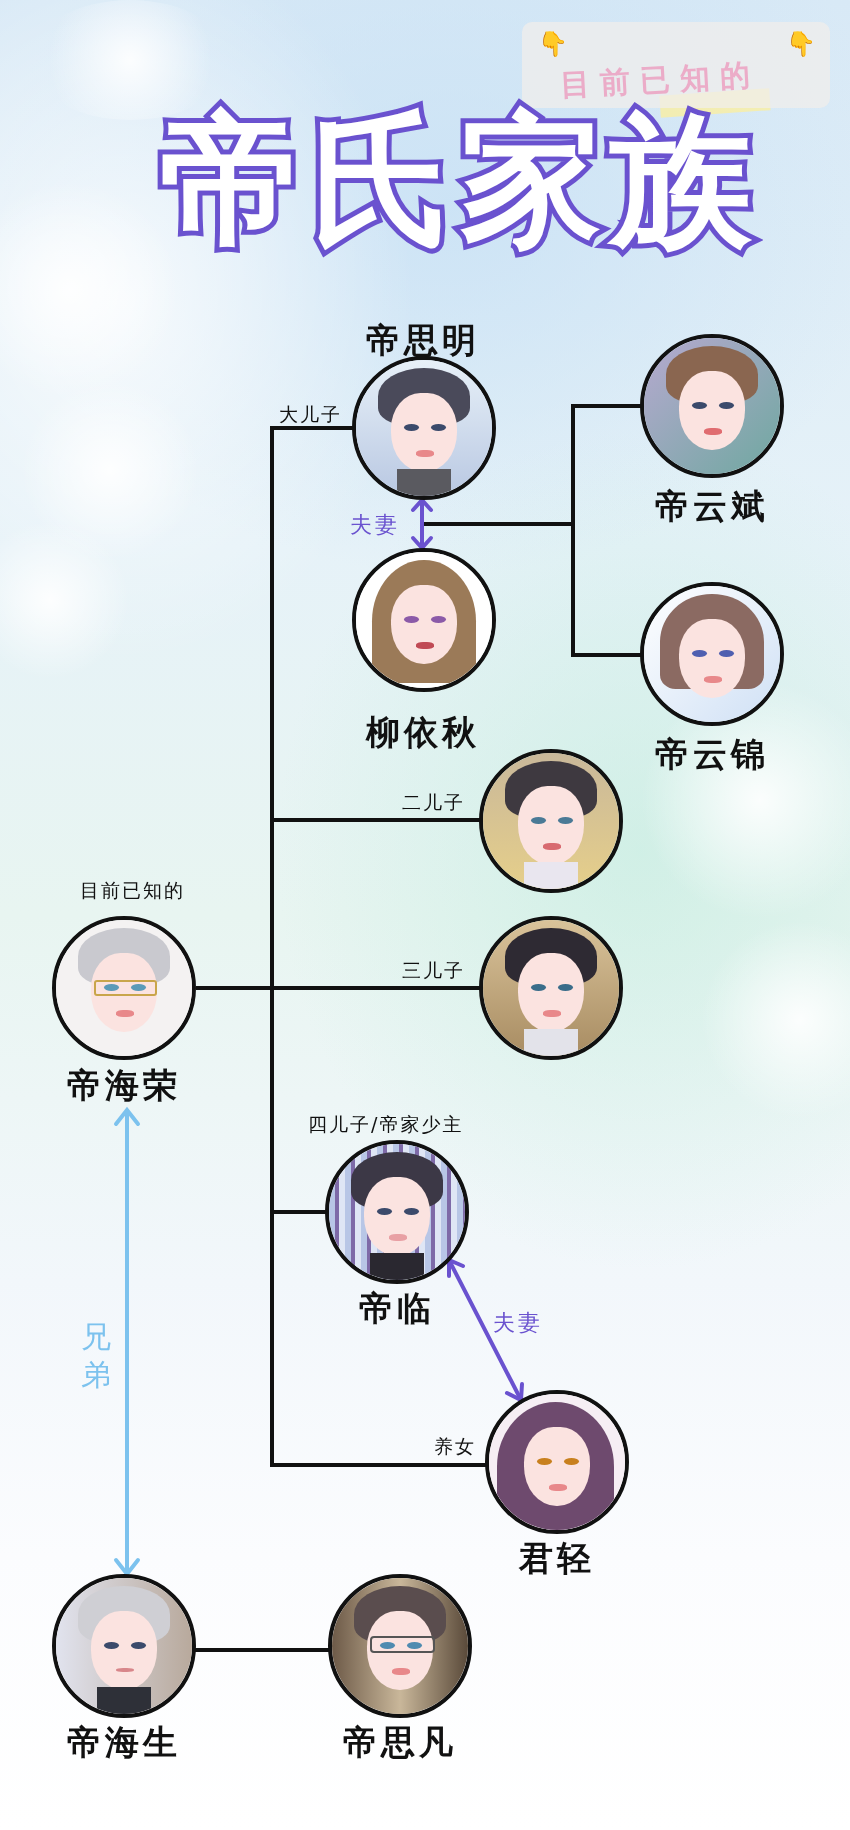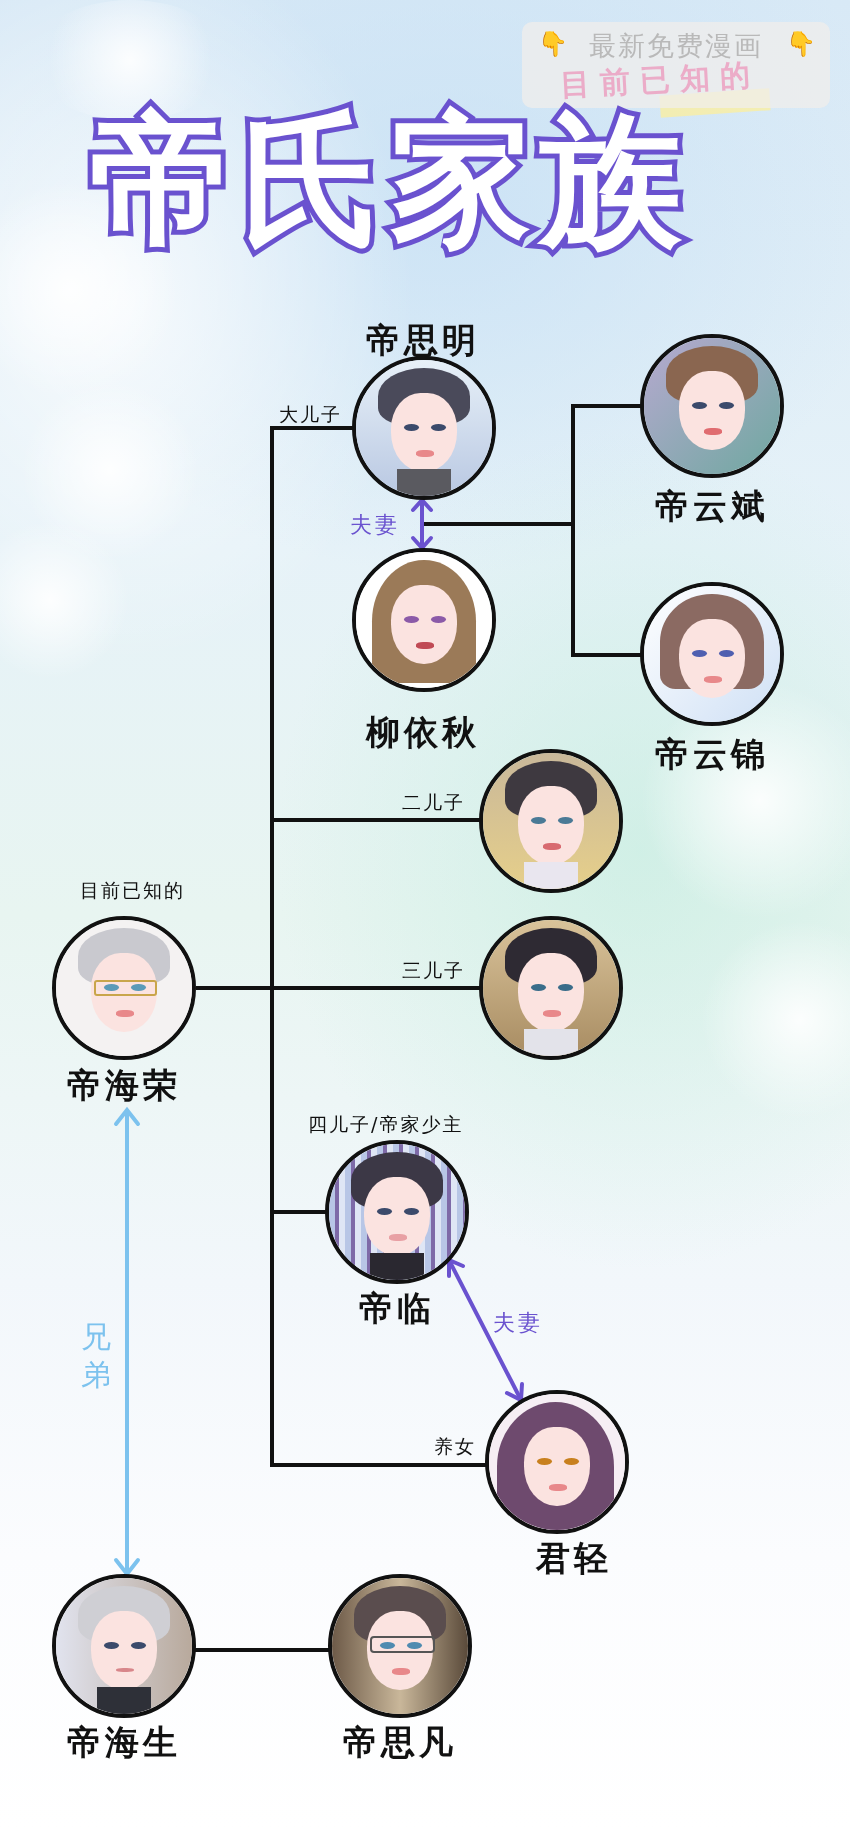--- a/index.html
+++ b/index.html
@@ -32,21 +32,21 @@
   .wm-pink {
     position: absolute; left: 560px; top: 60px; font-size: 30px; font-weight: bold;
     color: rgba(236,120,170,0.55); letter-spacing: 10px; transform: rotate(-3deg);
   }
   .wm-yellow {
     position: absolute; left: 660px; top: 92px; width: 110px; height: 22px;
     background: rgba(255,240,150,0.7); transform: rotate(-4deg);
   }
   .hand { position: absolute; top: 8px; font-size: 24px; color: #f2a93b; }
   .title {
-    position: absolute; left: 90px; top: 100px; width: 670px; text-align: left;
+    position: absolute; left: 90px; top: 100px; width: 670px; text-align: right;
     font-size: 142px; font-weight: bold; color: #ffffff; letter-spacing: 8px;
     line-height: 160px;
     -webkit-text-stroke: 10px #6a52cf;
     paint-order: stroke fill;
     text-shadow: 0 0 1px #6a52cf;
   }
   .line { position: absolute; background: #111; }
   .hline { height: 4px; }
   .vline { width: 4px; }
   .circle {
@@ -77,21 +77,20 @@
 <div class="flower" style="left:-40px;top:180px;width:220px;height:220px;"></div>
 <div class="flower" style="left:20px;top:380px;width:180px;height:180px;"></div>
 <div class="flower" style="left:-30px;top:520px;width:160px;height:160px;"></div>
 <div class="flower" style="left:640px;top:680px;width:240px;height:240px;"></div>
 <div class="flower" style="left:700px;top:920px;width:200px;height:200px;"></div>
 <div class="flower" style="left:30px;top:0px;width:200px;height:120px;"></div>
 
 <div class="wm-yellow"></div>
 <div class="watermark">
   <span class="hand" style="left:16px;">👇</span>
-  <div class="wm-line1">最新免费漫画</div>
   <span class="hand" style="right:14px;">👇</span>
 </div>
 <div class="wm-pink">目前已知的</div>
 
 <div class="title">帝氏家族</div>
 
 <div class="line vline" style="left:270px;top:426px;height:1041px;"></div>
 <div class="line hline" style="left:270px;top:426px;width:85px;"></div>
 <div class="line hline" style="left:270px;top:818px;width:212px;"></div>
 <div class="line hline" style="left:196px;top:986px;width:286px;"></div>
@@ -214,21 +213,21 @@
 
 <div class="role" style="left:434px;top:1434px;">养女</div>
 <div class="circle" style="left:485px;top:1390px;width:144px;height:144px;">
   <div class="face-bg" style="background:#f6eef4;"></div>
   <div class="hair" style="background:#6e4a6e;height:95%;left:6%;width:86%;border-radius:50% 50% 5% 5%;"></div>
   <div class="face"></div>
     <div class="eye l" style="background:#c8801e;"></div>
     <div class="eye r" style="background:#c8801e;"></div>
     <div class="mouth"></div>
 </div>
-<div class="name" style="left:474px;top:1536px;text-align:center;">君轻</div>
+<div class="name" style="left:457px;top:1536px;text-align:center;">君轻</div>
 
 <div class="circle" style="left:52px;top:1574px;width:144px;height:144px;">
   <div class="face-bg" style="background:linear-gradient(90deg,#e1e3ee,#b8a99c);"></div>
   <div class="hair" style="background:#cfcfd4;"></div>
   <div class="face"></div>
     <div class="eye l"></div>
     <div class="eye r"></div>
     <div class="mouth" style="background:#d8868a;height:3%;"></div>
   <div class="neck" style="background:#2e3038;"></div>
 </div>

